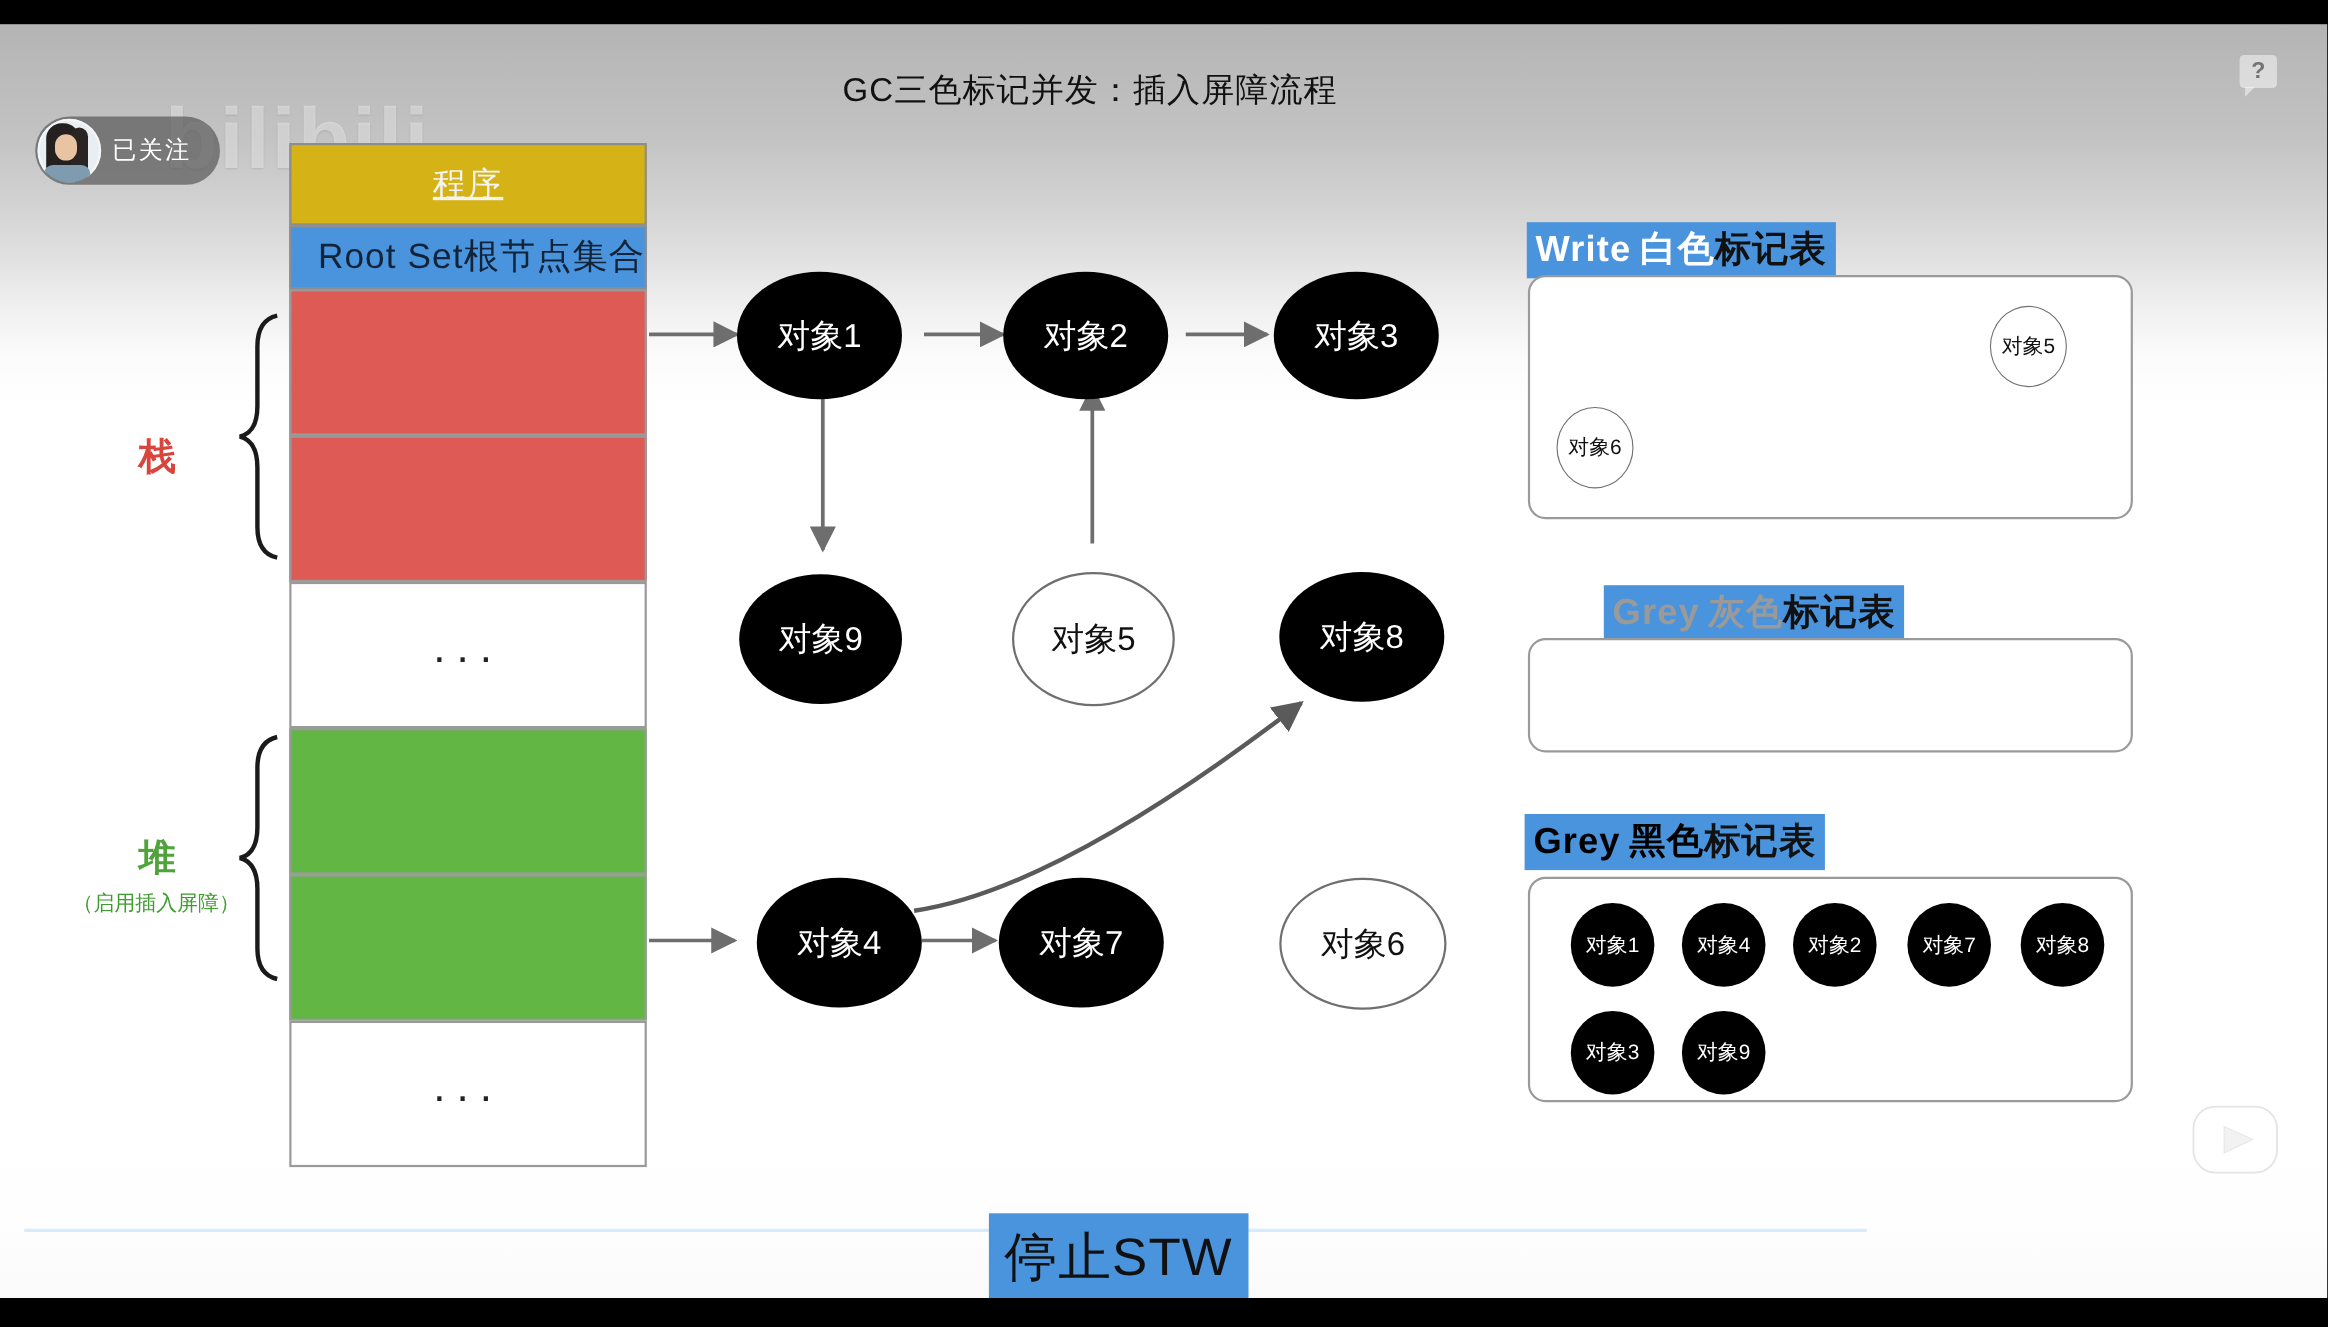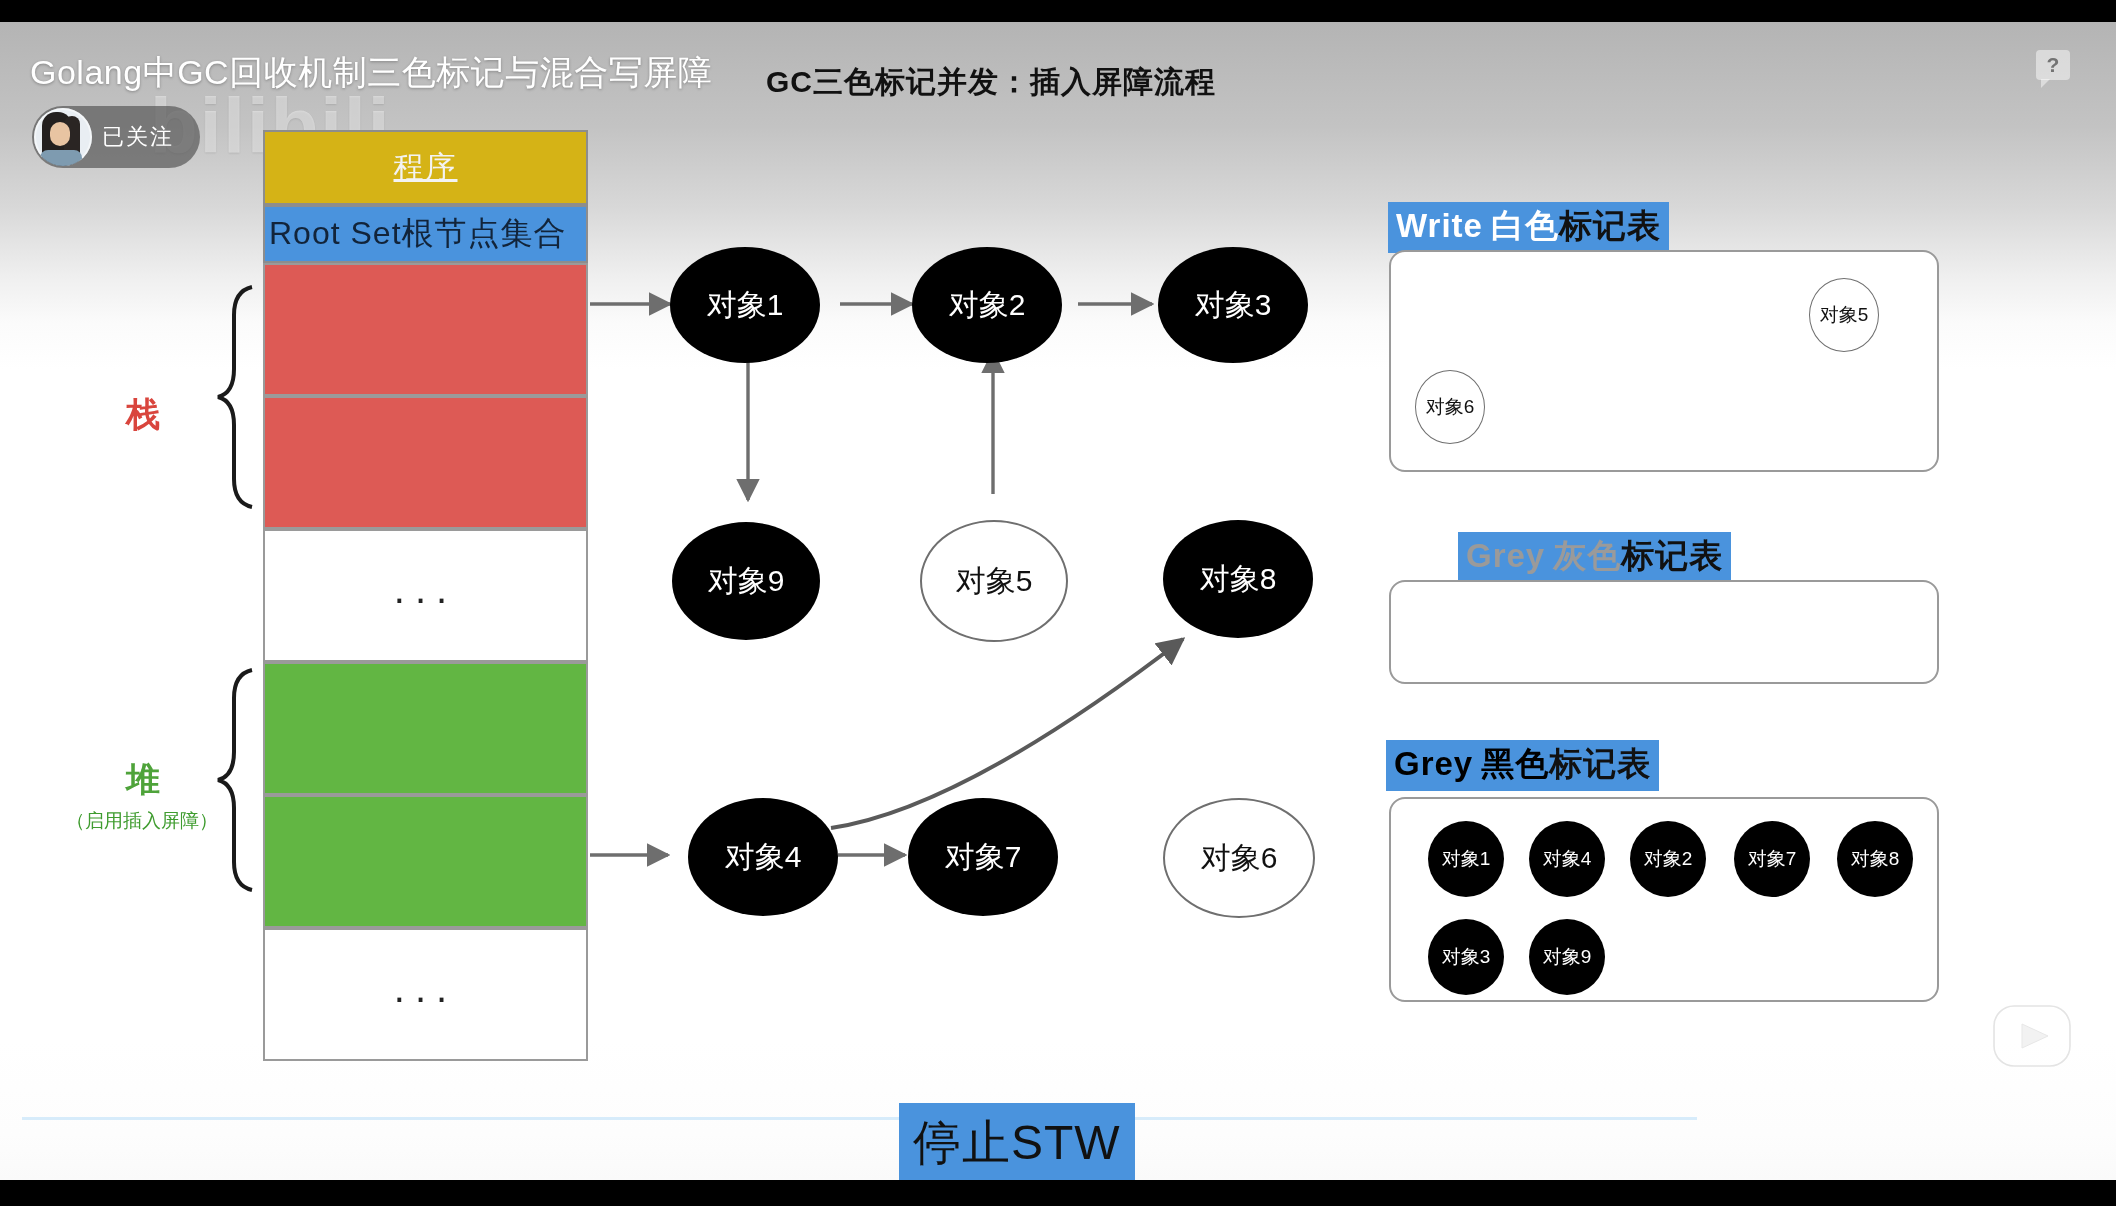--- a/index.html
+++ b/index.html
@@ -40,21 +40,21 @@
     box-shadow:0 0 0 2px rgba(255,255,255,.5) inset;
   }
   #avatar .hair{position:absolute;left:8px;top:4px;width:30px;height:54px;background:#23201f;border-radius:14px 14px 6px 6px;}
   #avatar .hair2{position:absolute;left:30px;top:8px;width:16px;height:50px;background:#2a2523;border-radius:8px;}
   #avatar .face{position:absolute;left:16px;top:14px;width:20px;height:24px;background:#e8c4a2;border-radius:10px;}
   #avatar .body{position:absolute;left:6px;top:42px;width:42px;height:18px;background:#7e9bb0;border-radius:8px 8px 0 0;}
   #followtxt{color:#fff;font-size:22px;letter-spacing:2px;}
   
   #stitle{
     position:absolute;left:766px;top:40px;
-    font-size:30px;font-weight:700;color:#111;letter-spacing:1px;white-space:nowrap;
+    font-size:30px;font-weight:400;color:#111;letter-spacing:1px;white-space:nowrap;
   }
   
   #help{
     position:absolute;left:2036px;top:28px;width:34px;height:30px;
     background:rgba(255,255,255,.48);border-radius:4px;
     color:rgba(110,110,110,.95);font-size:21px;font-weight:700;
     display:flex;align-items:center;justify-content:center;
   }
   #help:after{
     content:"";position:absolute;left:5px;bottom:-8px;
@@ -62,21 +62,21 @@
     border-bottom:9px solid transparent;
   }
   
   #tvlogo{position:absolute;left:1982px;top:966px;width:100px;height:92px;opacity:.93;}
   
   #memcol{position:absolute;left:263px;top:108px;width:325px;}
   .membox{box-sizing:border-box;border:2px solid #9a9a9a;position:relative;}
   .prog{height:75px;background:#d5b316;border-color:#8d8d8d;display:flex;align-items:center;justify-content:center;
         color:#f3f3f3;font-size:30px;letter-spacing:2px;text-decoration:underline;}
   .rootset{height:58px;background:#4a93dd;border-color:#8d8d8d;display:flex;align-items:center;
-        color:#12243a;font-size:32px;padding-left:4px;letter-spacing:1px;white-space:nowrap;}
+        color:#12243a;font-size:32px;padding-left:24px;letter-spacing:1px;white-space:nowrap;}
   .slot{height:133px;}
   .slot.red{background:#dd5a55;}
   .slot.green{background:#62b643;}
   .slot.empty{background:#ffffff;display:flex;align-items:center;justify-content:center;}
   .dots{font-size:40px;color:#222;letter-spacing:10px;line-height:1;padding-bottom:14px;}
   #lab-stack{position:absolute;left:126px;top:370px;color:#d9453d;font-size:34px;font-weight:700;}
   #lab-heap{position:absolute;left:126px;top:735px;color:#4ea33a;font-size:34px;font-weight:700;}
   #lab-heap-sub{position:absolute;left:66px;top:786px;color:#3f9c2f;font-size:19px;white-space:nowrap;}
   
   .node{
@@ -116,21 +116,20 @@
 </style>
 </head>
 <body>
 
 <div id="stage">
 
   <div id="video">
 
     <div id="wm">bilibili</div>
 
-    <div id="vtitle">Golang中GC回收机制三色标记与混合写屏障</div>
 
     <div id="follow">
       <div id="avatar">
         <div class="hair"></div>
           <div class="hair2"></div>
           <div class="face"></div>
           <div class="body"></div>
       </div>
       <span id="followtxt">已关注</span>
     </div>

